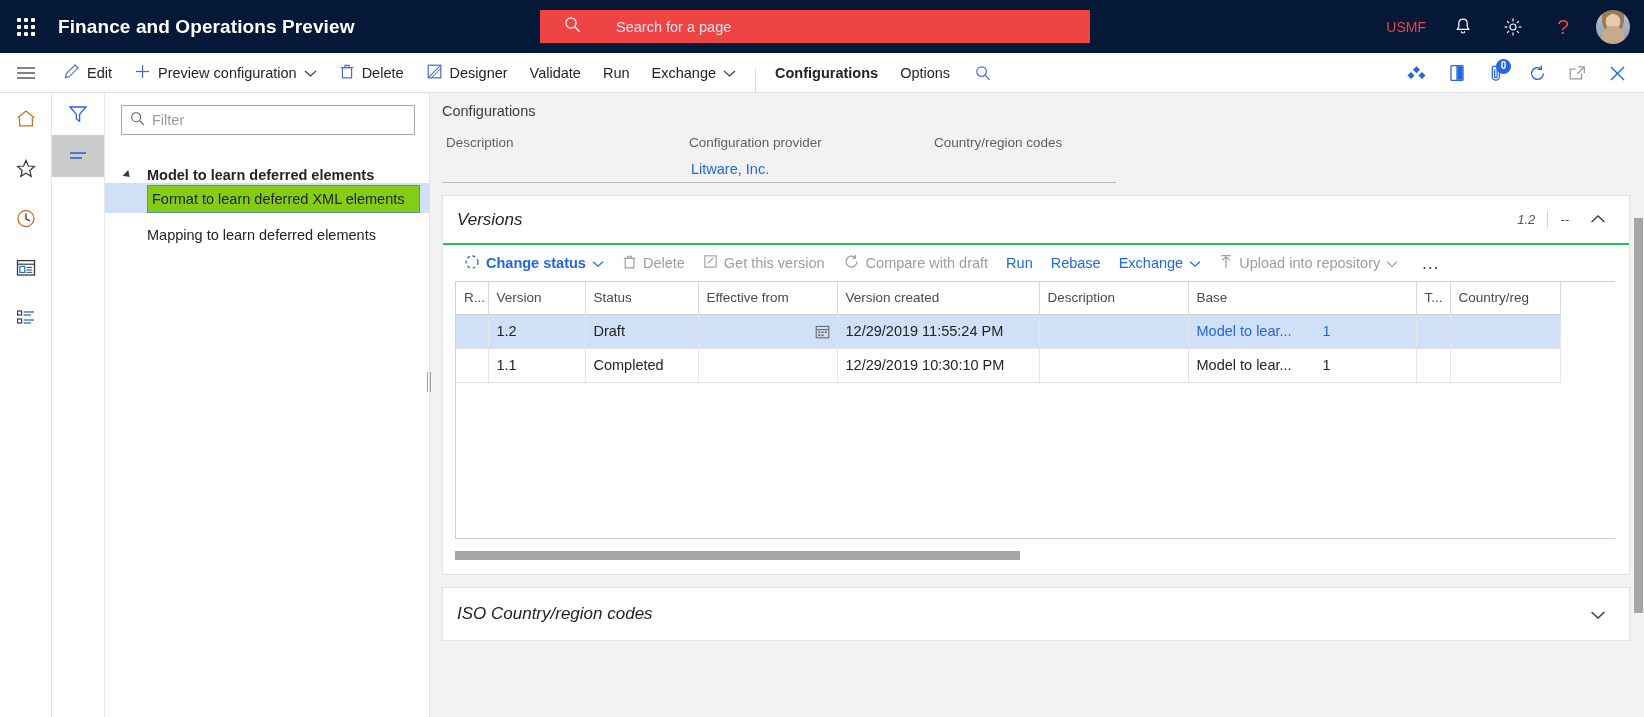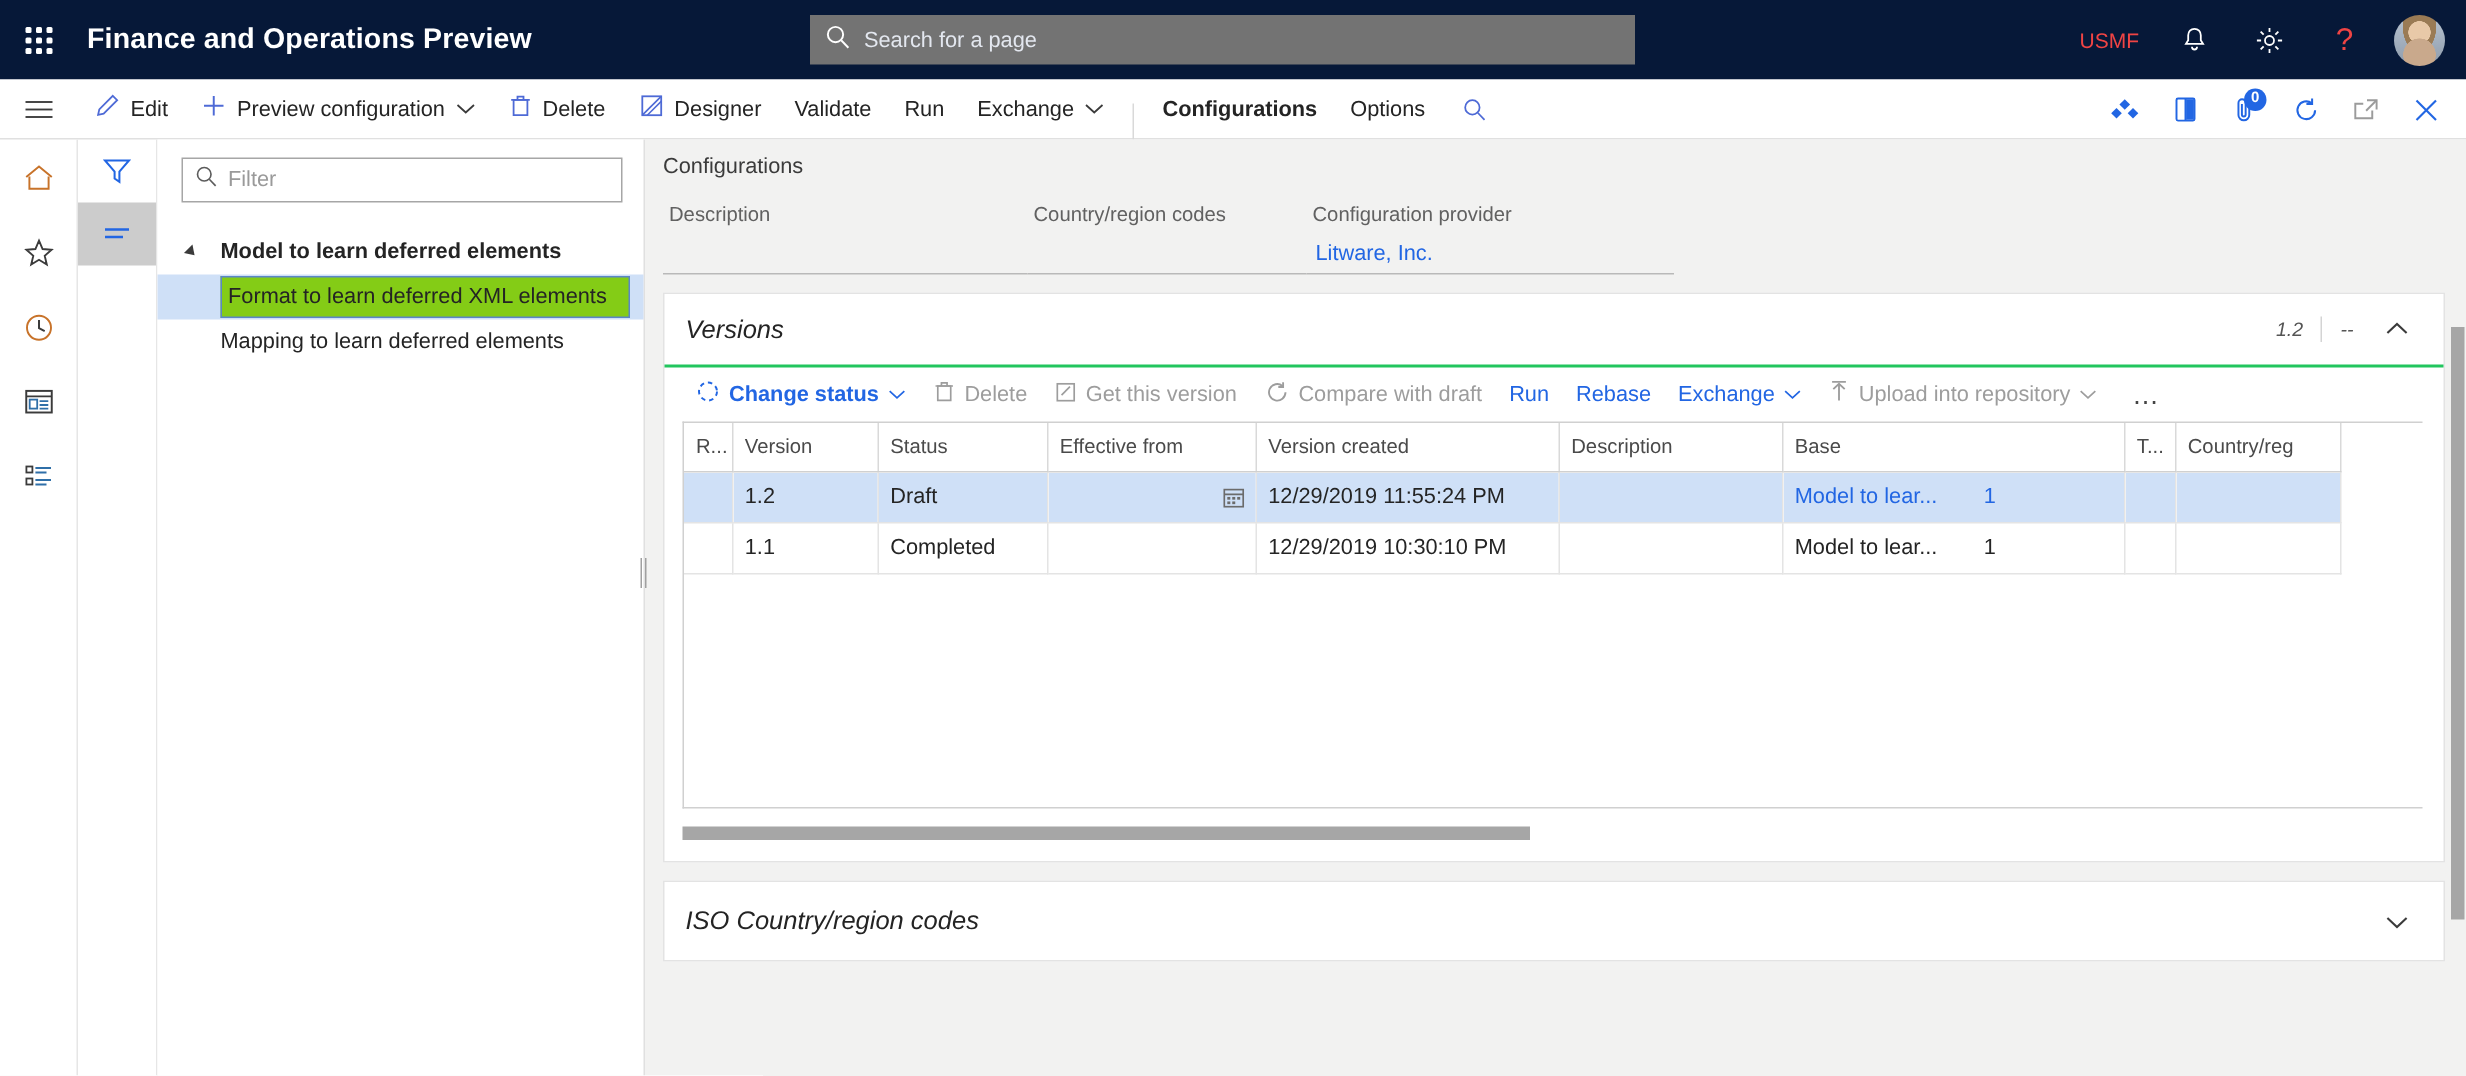--- a/index.html
+++ b/index.html
@@ -30,23 +30,23 @@
   }
   .waffle-grid i { width: 4px; height: 4px; background: #ffffff; border-radius: 1px; display:block; }
   .app-title {
     color: #ffffff; font-size: 19px; font-weight: bold;
     margin-left: 6px; letter-spacing: .1px;
     white-space: nowrap;
   }
   .searchwrap {
     position: absolute; left: 540px; top: 10px;
     width: 550px; height: 33px;
-    background: #737373;
+    background: #ef4444;
     display: flex; align-items: center;
-    padding: 0 10px; cursor: text;
+    padding: 0 24px; cursor: text; gap: 26px;
   }
   .searchwrap .mg { margin-right: 9px; flex: 0 0 auto; }
   .search-input {
     background: transparent; border: 0; outline: none;
     color: #ffffff; font-size: 14.5px;
     font-family: "Liberation Sans", sans-serif;
     width: 100%;
   }
   .search-input::placeholder { color: #e3e7ef; opacity: 1; }
   .topright {
@@ -154,21 +154,21 @@
   }
   .filterbox .mg { margin-right: 7px; flex: 0 0 auto; }
   .filter-input {
     border: 0; outline: none; background: transparent;
     font-size: 14.5px; color: #242424; width: 100%;
     font-family: "Liberation Sans", sans-serif;
   }
   .filter-input::placeholder { color: #9a9a9a; opacity: 1; }
 
   .tree-row {
-    display: flex; align-items: center;
+    display: flex; align-items: flex-end;
     height: 30px; font-size: 14.5px; color: #242424;
     cursor: pointer; padding-left: 16px;
   }
   .tree-row.root { font-weight: bold; }
   .tw {
     width: 16px; height: 16px; margin-right: 10px;
     display: flex; align-items: center; justify-content: center;
     flex: 0 0 auto;
   }
   .tri {
@@ -614,27 +614,27 @@
   </div>
 
   <div class="content">
     <div class="cfg-header">Configurations</div>
 
     <div class="fields">
       <div class="field desc">
         <div class="field-label">Description</div>
         <div class="field-value"></div>
       </div>
+      <div class="field prov">
+        <div class="field-label">Configuration provider</div>
+        <div class="field-value link">Litware, Inc.</div>
+      </div>
       <div class="field cc">
         <div class="field-label">Country/region codes</div>
         <div class="field-value"></div>
-      </div>
-      <div class="field prov">
-        <div class="field-label">Configuration provider</div>
-        <div class="field-value link">Litware, Inc.</div>
       </div>
     </div>
 
     <div class="card">
       <div class="card-head">
         <div class="card-title">Versions</div>
         <div class="card-head-right">
           <span class="chr-val">1.2</span>
           <span class="chr-sep"></span>
           <span class="chr-val">--</span>

